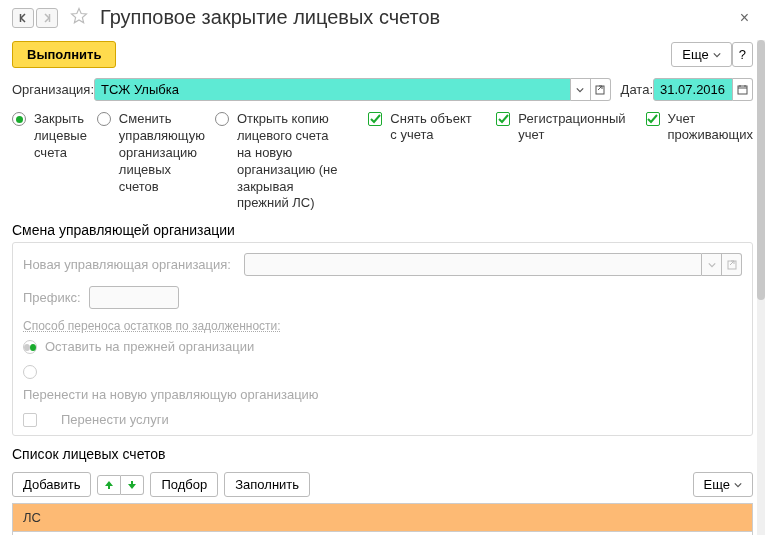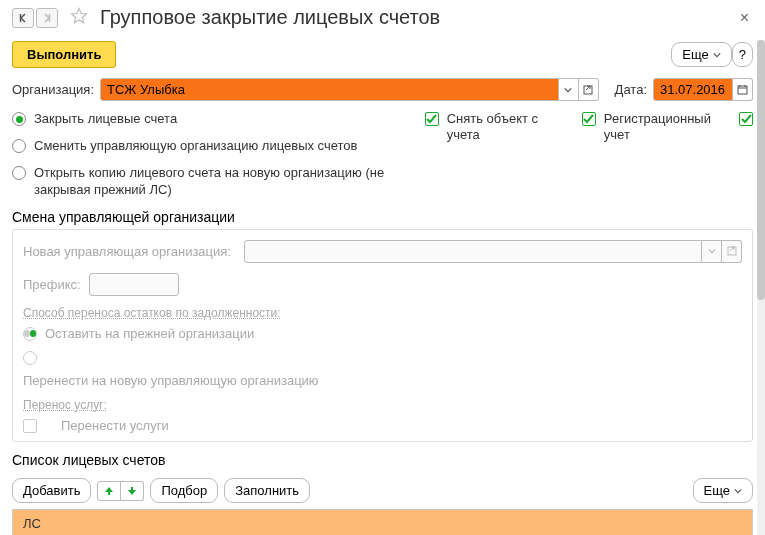--- a/index.html
+++ b/index.html
@@ -68,67 +68,66 @@
     padding: 5px 14px;
     border-radius: 3px;
     font-weight: bold;
     font-size: 13px;
     cursor: pointer;
   }
   .btn {
     background: #fff;
     border: 1px solid #bbb;
     padding: 4px 10px;
-    border-radius: 9px;
+    border-radius: 3px;
     font-size: 13px;
     cursor: pointer;
     display: inline-flex;
     align-items: center;
     gap: 4px;
   }
   .btn.icon-only { padding: 4px 6px; }
   .spacer { flex: 1; }
   .row {
     display: flex;
     align-items: center;
-    gap: 6px;
     padding: 0 12px 10px 12px;
   }
   .label { white-space: nowrap; }
   .input-group {
     display: flex;
     align-items: stretch;
     flex: 1;
   }
   .text-input, .date-input {
     border: 1px solid #bbb;
     padding: 3px 6px;
     font-size: 13px;
     border-radius: 3px 0 0 3px;
-    background: #f97316;
+    background: #5eead4;
   }
   .text-input { flex: 1; }
   .date-input { width: 80px; }
   .addon-btn {
     border: 1px solid #bbb;
     border-left: none;
     background: #fff;
     width: 20px;
     display: flex; align-items: center; justify-content: center;
     cursor: pointer;
   }
   .addon-btn:last-child { border-radius: 0 3px 3px 0; }
   .options-row {
     display: flex;
     padding: 0 12px 4px 12px;
     gap: 24px;
   }
   .radio-col {
     display: flex;
-    flex-direction: column;
+    flex-direction: row;
     gap: 10px;
     width: 400px;
   }
   .radio-item, .check-item {
     display: flex;
     align-items: flex-start;
     gap: 8px;
     cursor: pointer;
   }
   .radio-item .rtxt { line-height: 1.3; }
@@ -324,20 +323,21 @@
           </svg>
       </div>
       <span class="check-label">Регистрационный учет</span>
     </div>
     <div class="check-item">
       <div class="checkbox checked">
         <svg viewBox="0 0 11 11">
             <path d="M1 5 L4 8 L10 1" stroke="#1aab2e" stroke-width="2" fill="none"></path>
           </svg>
       </div>
+      <span class="check-label">Учет проживающих</span>
     </div>
   </div>
 </div>
 
 <div class="section-title">Смена управляющей организации</div>
 <div class="section-body disabled-section">
   <div class="form-row">
     <span class="label">Новая управляющая организация:</span>
     <div class="input-group">
       <input class="text-input" value="" style="">
@@ -362,21 +362,20 @@
   <div class="radio-item" style="margin-bottom:8px;">
     <div class="radio-circle dim selected" style="--sel: #ccc; --c: #ccc;">
         <span style="width: 7px; height: 7px; background: rgb(204, 204, 204); border-radius: 50%;"></span>
       </div>
     <span class="rtxt">Оставить на прежней организации</span>
   </div>
   <div class="radio-item" style="margin-bottom:8px;flex-direction:column;">
     <div class="radio-circle dim"></div>
     <span class="rtxt">Перенести на новую управляющую организацию</span>
   </div>
-  <div class="subhdr">Перенос услуг:</div>
   <div class="chk-row">
     <div class="checkbox"></div>
     <span class="chk-text">Перенести услуги</span>
   </div>
 </div>
 
 <div class="section-title" style="padding-top:10px;">Список лицевых счетов</div>
 <div class="list-toolbar">
   <button class="btn">Добавить</button>
   <div class="arrow-btns">

